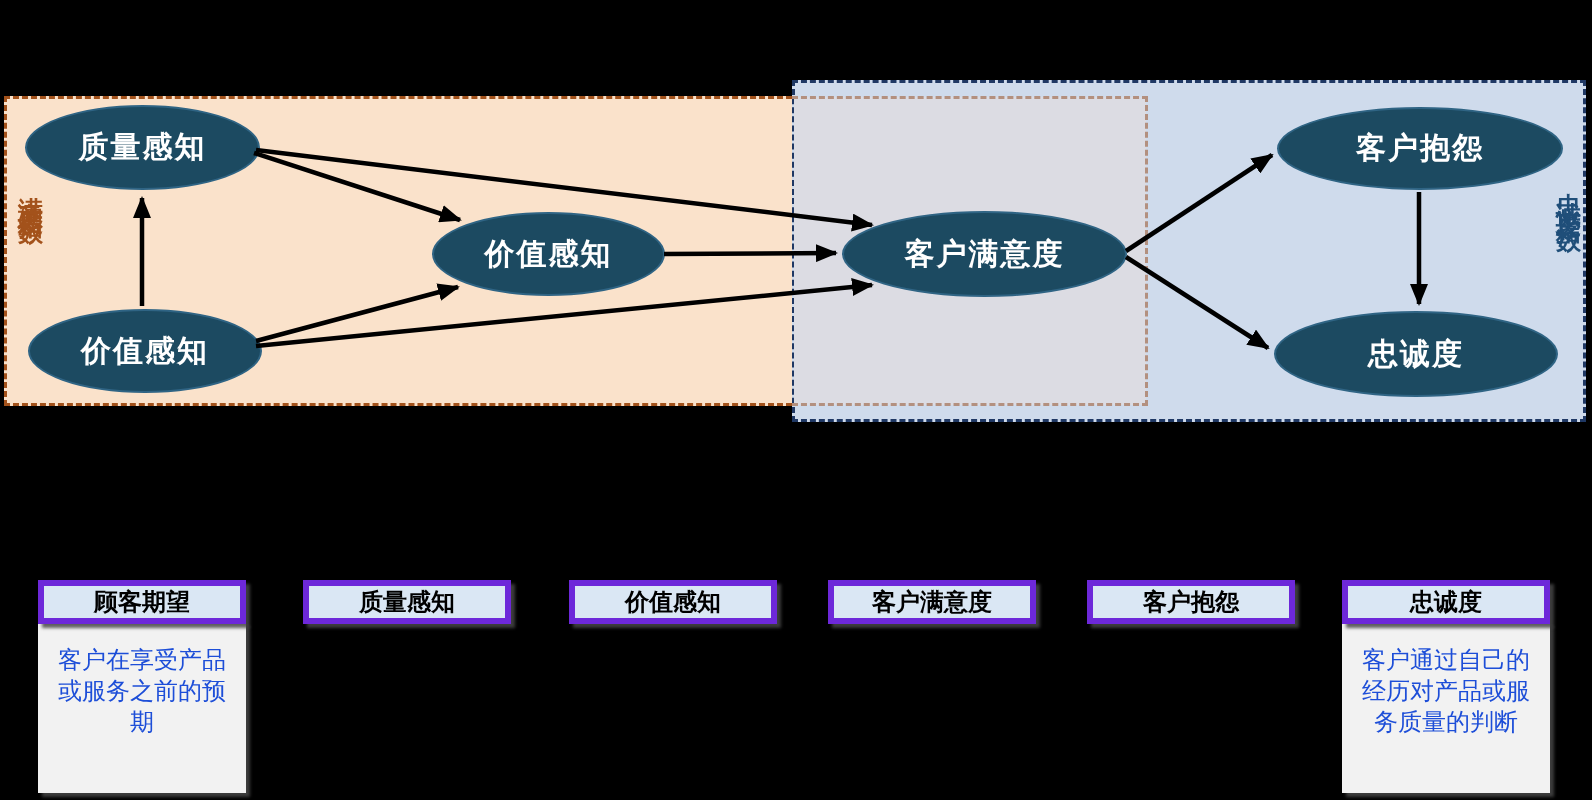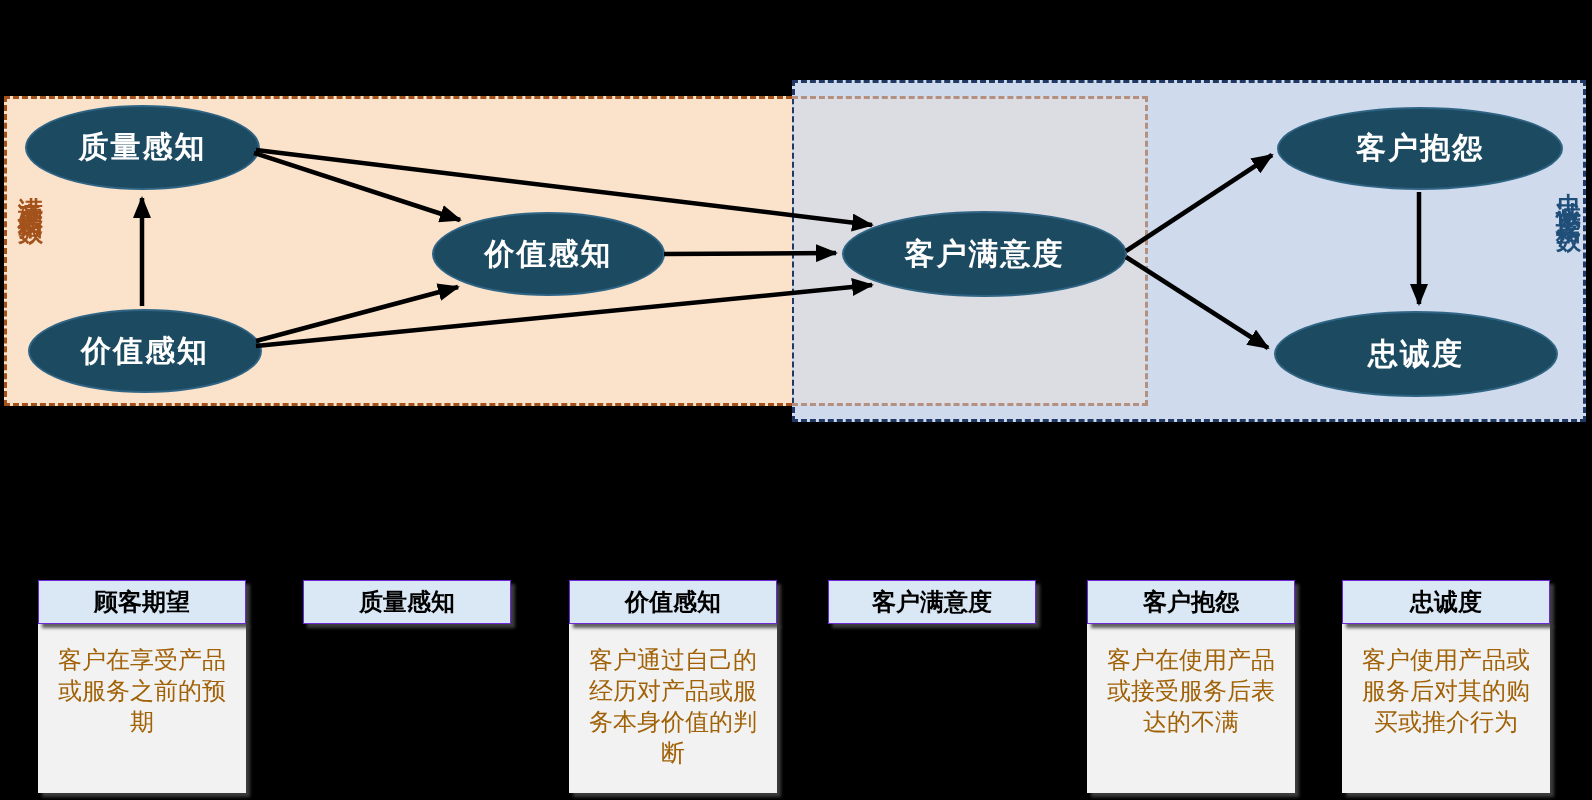--- a/index.html
+++ b/index.html
@@ -31,27 +31,27 @@
   .node-value{left:432px;top:212px;width:233px;height:84px;}
   .node-satisfaction{left:842px;top:211px;width:285px;height:86px;}
   .node-complaint{left:1277px;top:107px;width:286px;height:83px;}
   .node-loyalty{left:1274px;top:311px;width:284px;height:86px;}
 
   .arrows{position:absolute;left:0;top:0;width:1592px;height:800px;pointer-events:none;}
 
   
   .card{position:absolute;top:580px;width:208px;height:213px;}
   .card-header{position:relative;z-index:2;height:44px;background:#DAE7F4;
-    border:1px solid #6d28d9;box-shadow:4px 4px 3px rgba(70,70,70,.85);
+    border:6px solid #6d28d9;box-shadow:4px 4px 3px rgba(70,70,70,.85);
     display:flex;align-items:center;justify-content:center;
     font-size:24px;font-weight:bold;color:#000;box-sizing:border-box;}
   .card-body{position:relative;z-index:1;margin-top:-2px;height:171px;background:#F2F2F2;
     box-shadow:4px 4px 3px rgba(70,70,70,.85);
     padding:22px 16px 0 16px;box-sizing:border-box;
-    font-size:24px;line-height:31px;color:#a16207;text-align:center;}
+    font-size:24px;line-height:31px;color:#1d4ed8;text-align:center;}
   .card-1{left:38px;}  .card-2{left:303px;} .card-3{left:569px;}
   .card-4{left:828px;} .card-5{left:1087px;}.card-6{left:1342px;}
 </style>
 </head>
 <body>
 
 <div class="canvas">
 
   <div class="region region-blue"></div>
   <div class="region region-gray"></div>
@@ -89,27 +89,25 @@
 
   <div class="card card-1">
     <div class="card-header">顾客期望</div>
     <div class="card-body">客户在享受产品或服务之前的预期</div>
   </div>
   <div class="card card-2">
     <div class="card-header">质量感知</div>
   </div>
   <div class="card card-3">
     <div class="card-header">价值感知</div>
-    <div class="card-body">客户通过自己的经历对产品或服务本身价值的判断</div>
   </div>
   <div class="card card-4">
     <div class="card-header">客户满意度</div>
   </div>
   <div class="card card-5">
     <div class="card-header">客户抱怨</div>
-    <div class="card-body">客户在使用产品或接受服务后表达的不满</div>
   </div>
   <div class="card card-6">
     <div class="card-header">忠诚度</div>
-    <div class="card-body">客户使用产品或服务后对其的购买或推介行为</div>
+    <div class="card-body">客户通过自己的经历对产品或服务质量的判断</div>
   </div>
 
 </div>
 
 </body></html>

